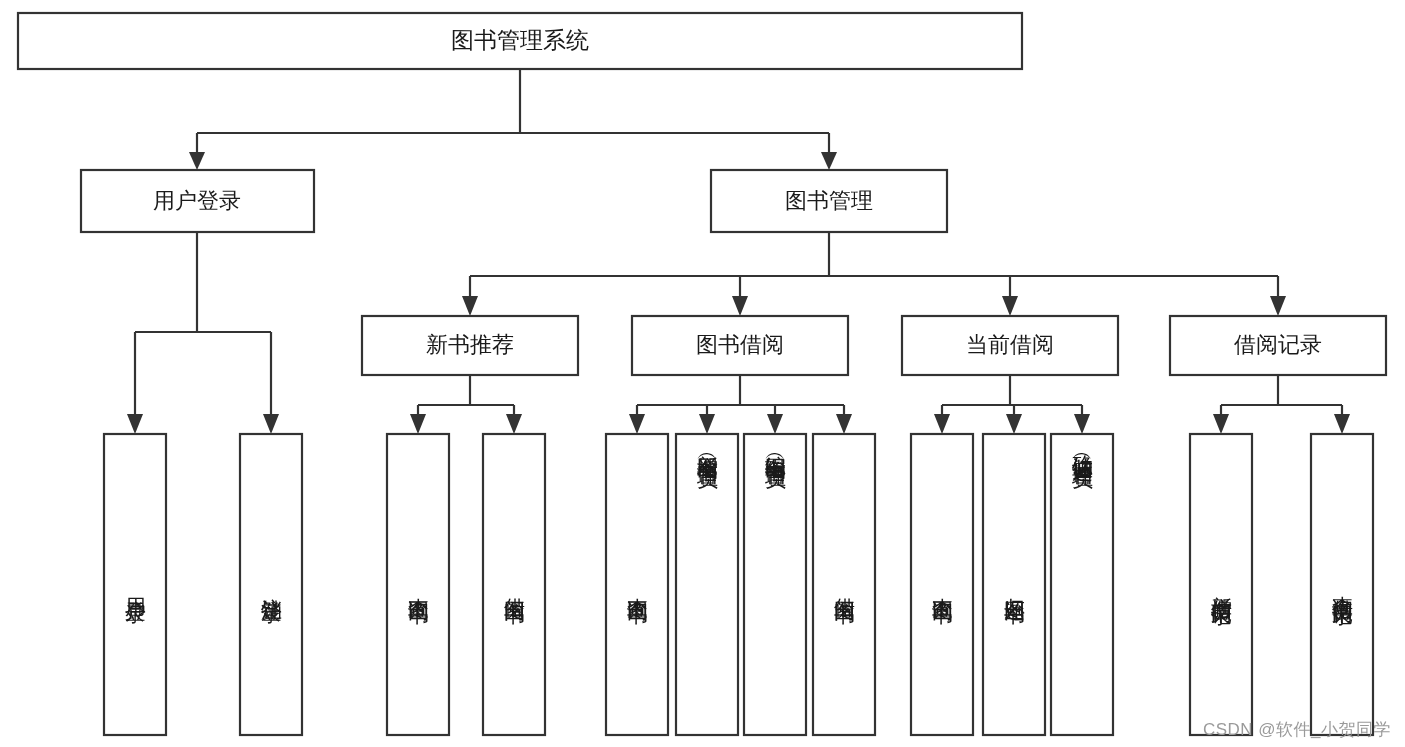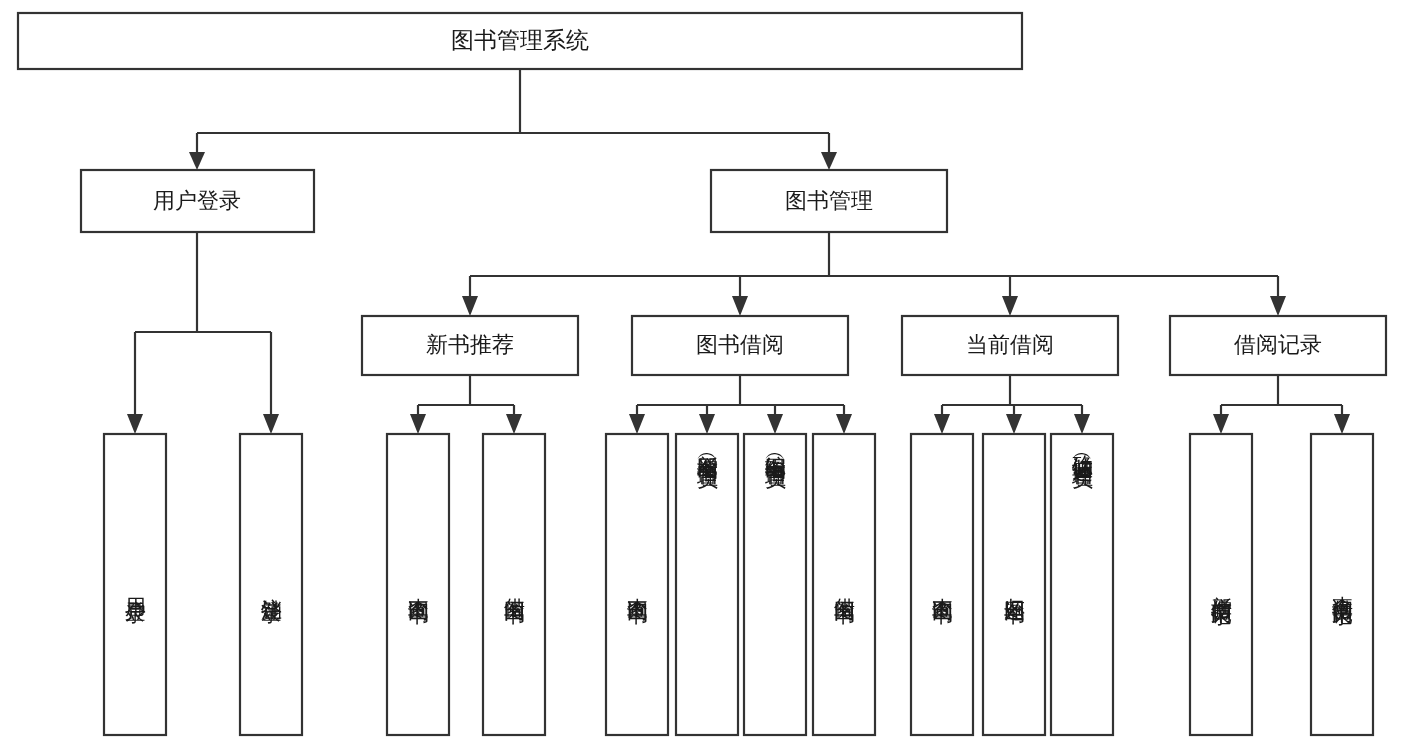--- a/index.html
+++ b/index.html
@@ -239,13 +239,14 @@
   <div class="leaf-label-wrap" style="left:1051px; top:434px; width:62px; height:301px; align-items:flex-start;">
     <span class="leaf-label" style="margin-top:4px;">确认归还（管理员）</span>
   </div>
   <div class="leaf-label-wrap" style="left:1190px; top:434px; width:62px; height:301px;">
     <span class="leaf-label">新增借阅记录</span>
   </div>
   <div class="leaf-label-wrap" style="left:1311px; top:434px; width:62px; height:301px;">
     <span class="leaf-label">查询借阅记录</span>
   </div>
 
+  <div class="watermark">CSDN @软件_小贺同学</div>
 </div>
 
 </body></html>

